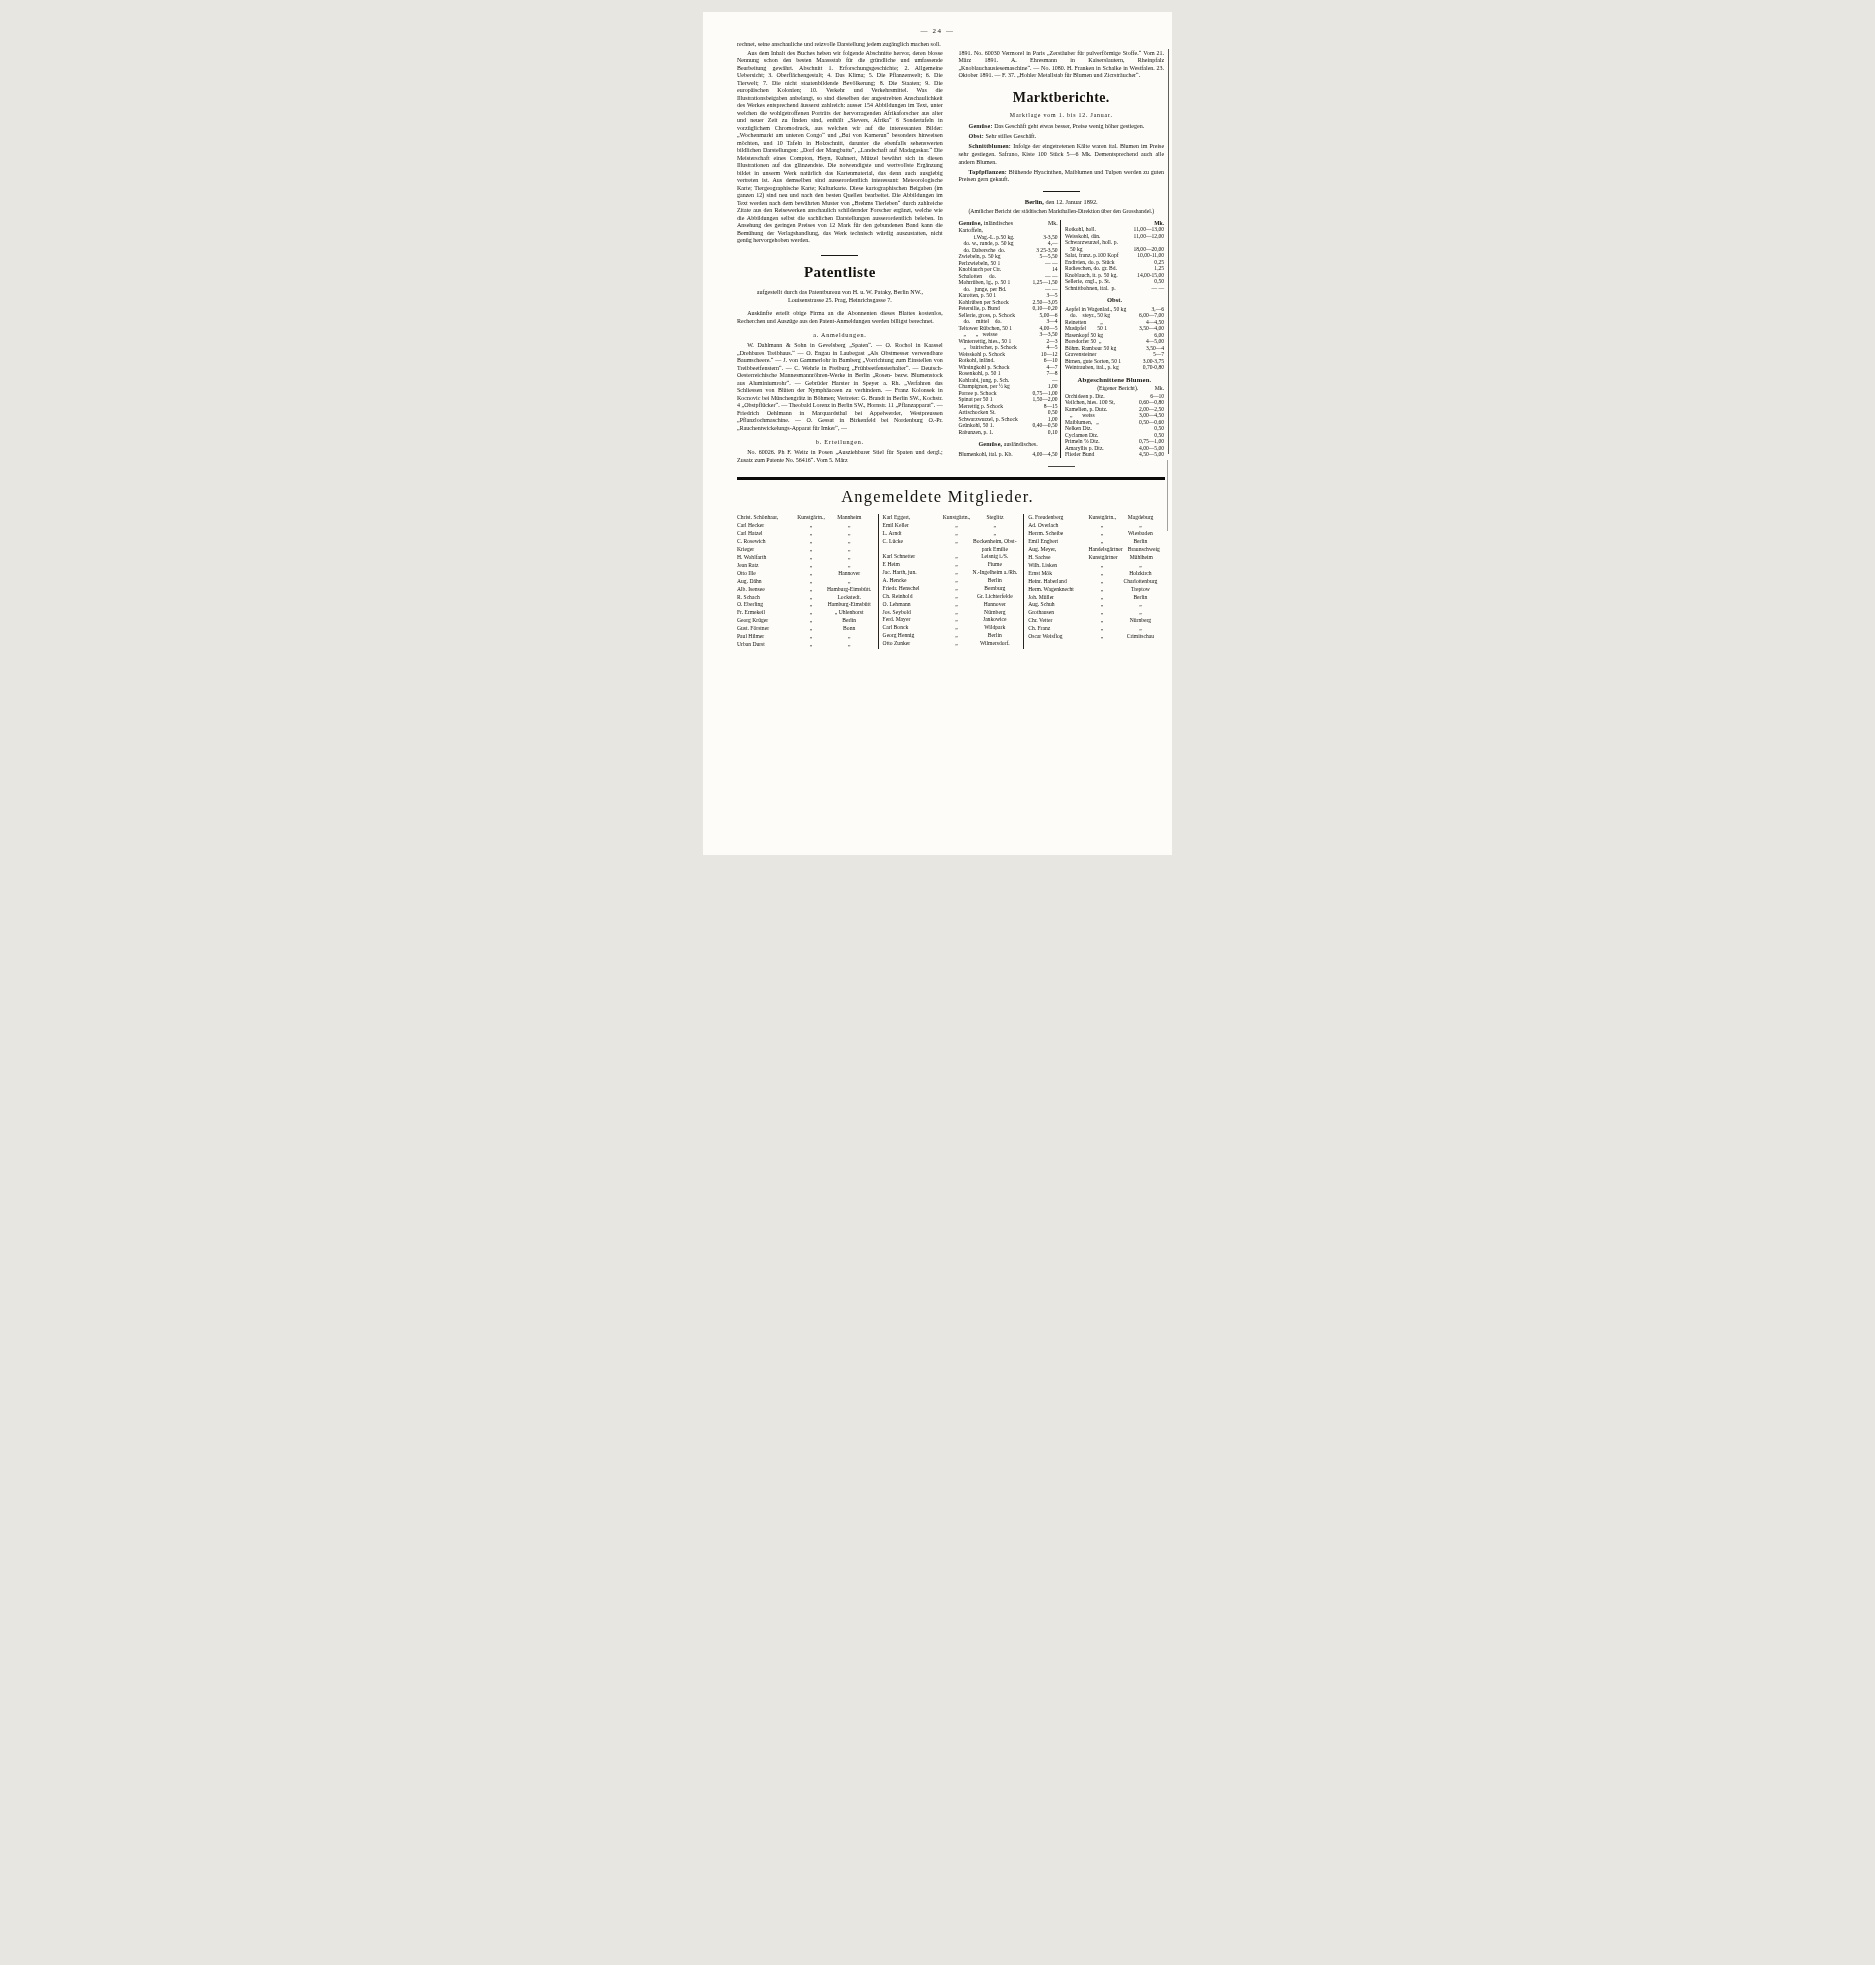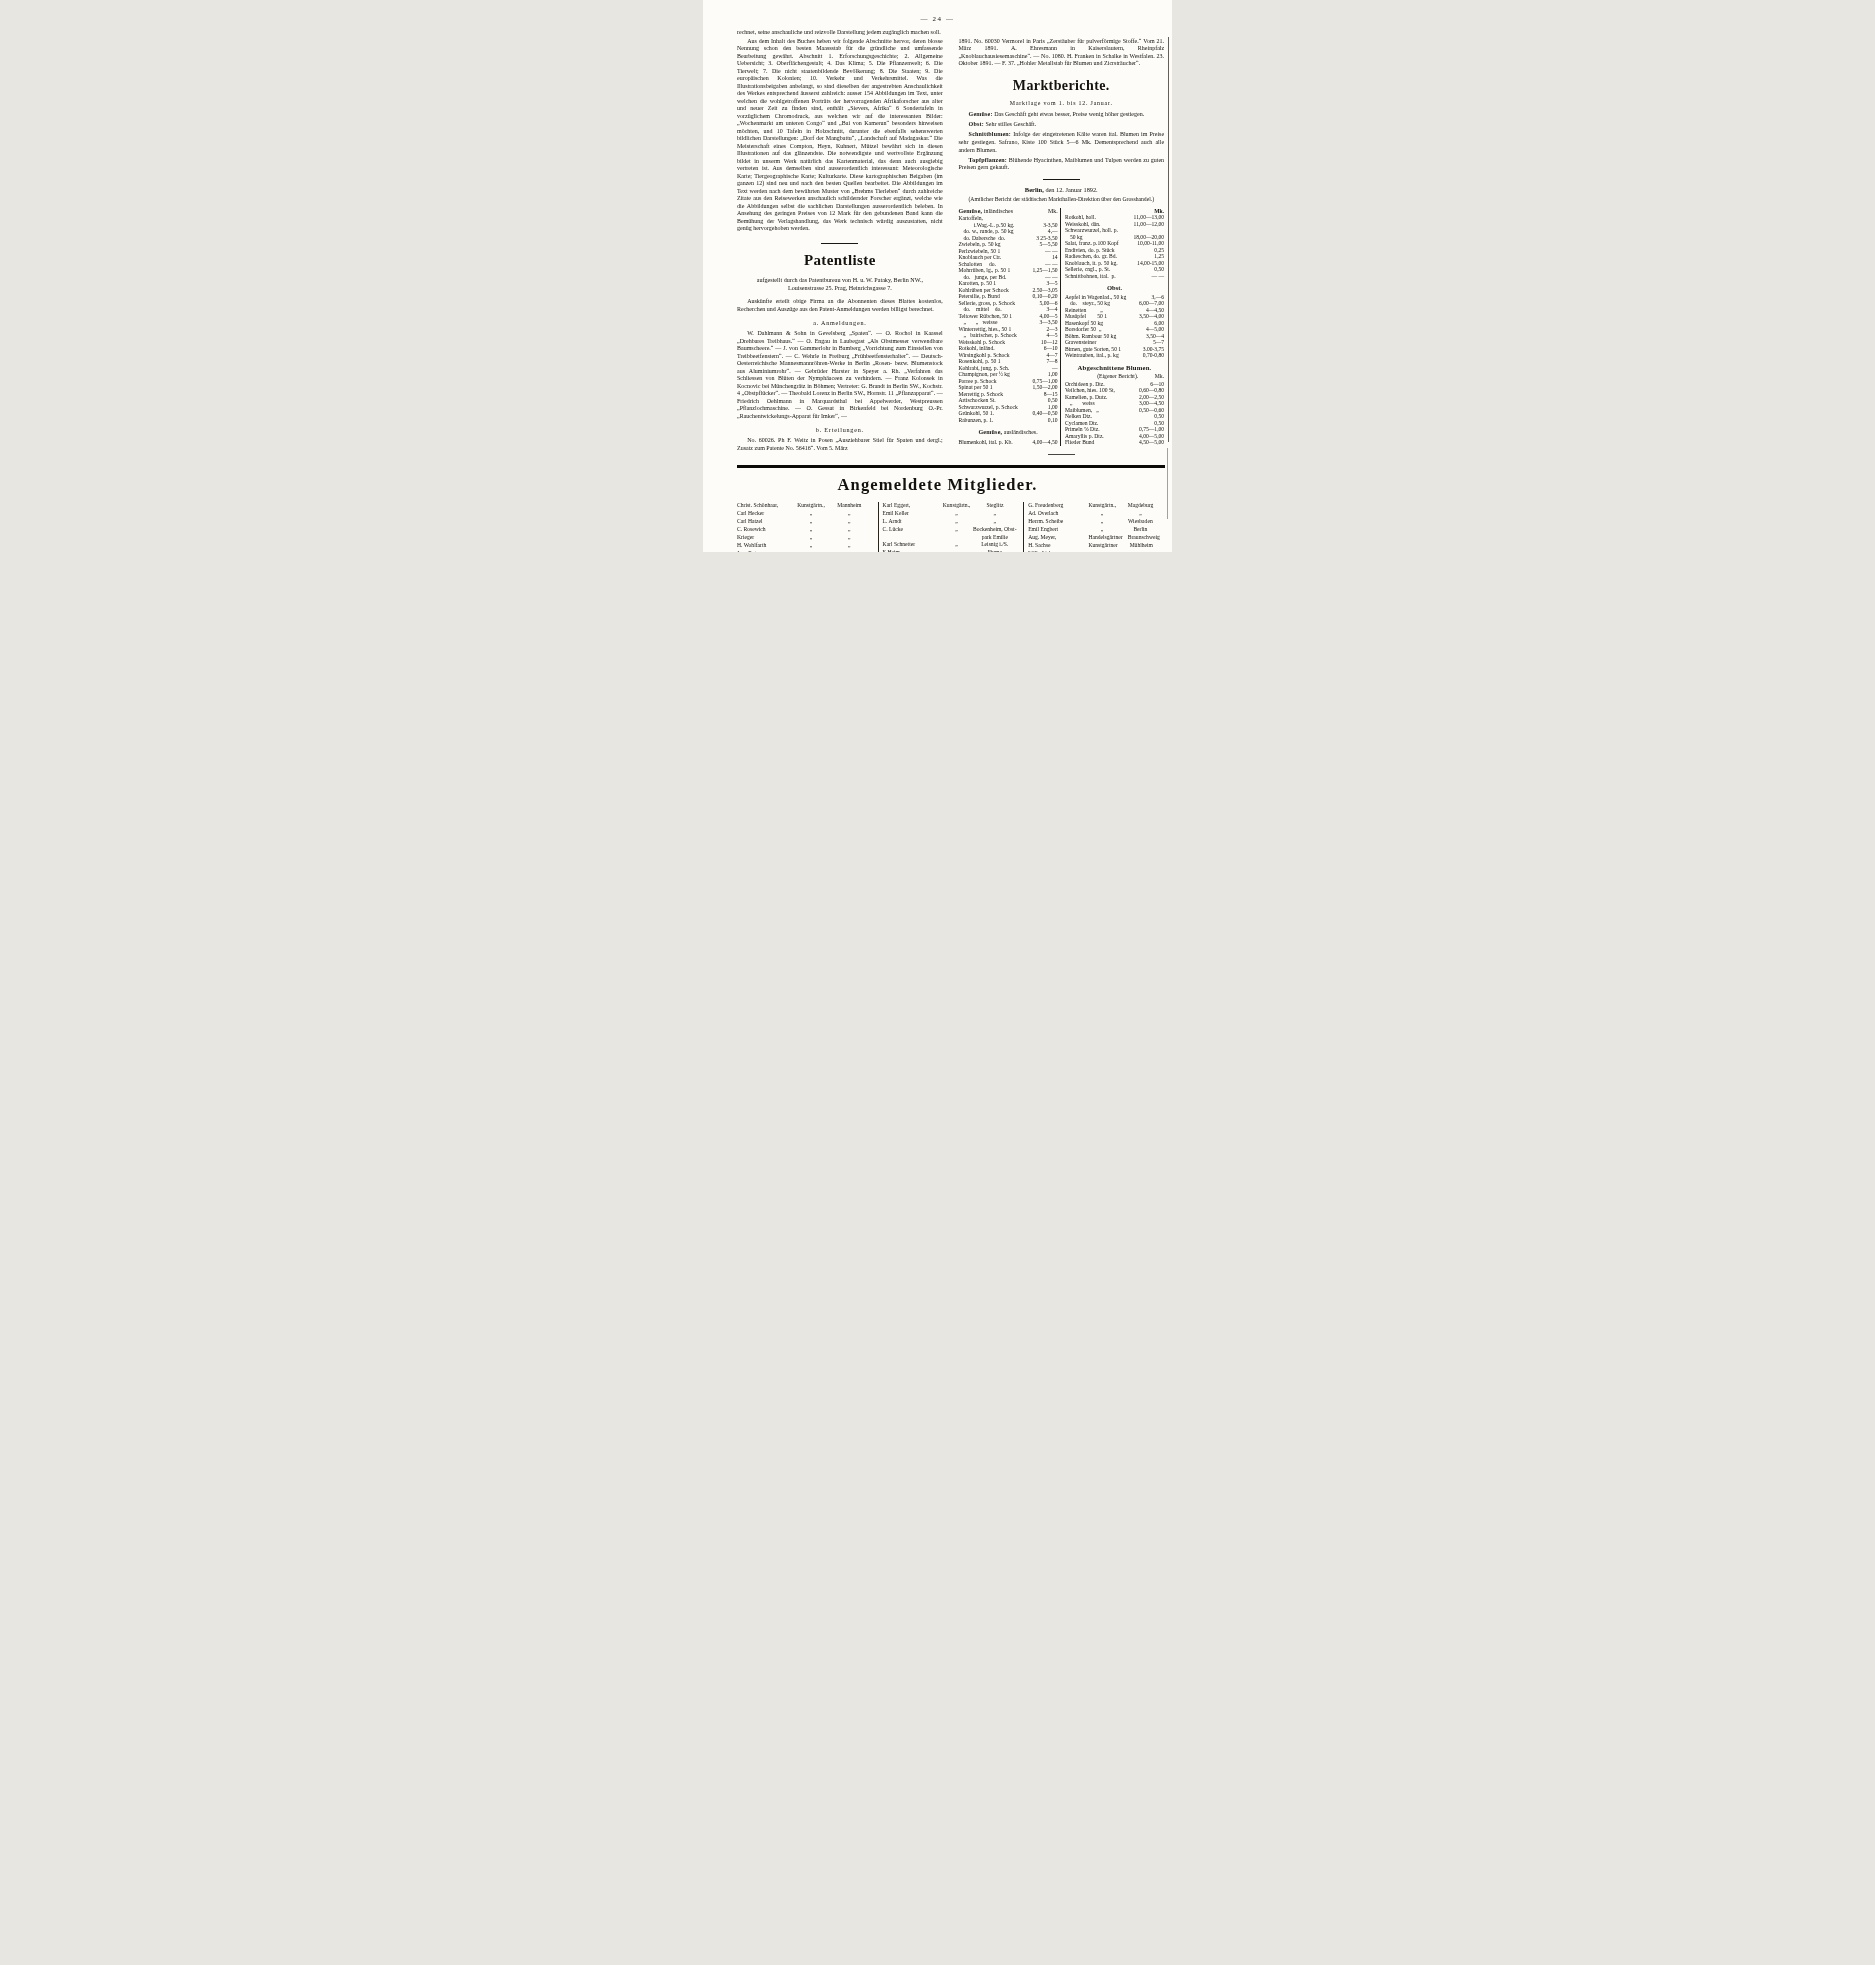--- a/index.html
+++ b/index.html
@@ -1,16 +1,16 @@
 <!DOCTYPE html>
 <html style="font-size:6.3px"><head>
 <meta charset="utf-8">
 <style>
   html,body{margin:0;padding:0;background:#e8e6e0;}
-  .page{position:relative;width:469px;height:552px;margin:0 auto;background:#fdfcf8;
+  .page{position:relative;width:469px;height:843px;margin:12px auto;background:#fdfcf8;
         font-family:"Liberation Serif","DejaVu Serif",serif;color:#15120e;overflow:hidden;}
   .page-number{text-align:center;padding-top:15px;font-size:7px;letter-spacing:1.6px;}
   .main{display:flex;gap:15.7px;padding:5.5px 7.9px 0 34px;align-items:flex-start;}
   .col{flex:1 1 0;min-width:0;}
   .body{font-size:6px;line-height:7.5px;text-align:justify;margin:0 0 0 0;}
   .indent{text-indent:10.2px;}
   .mt{margin-top:1.6px;}
   .mini-rule{width:37px;height:0.8px;background:#1a1714;margin:10.2px auto 8.6px auto;}
   .tiny-rule{width:27.5px;height:0.8px;background:#1a1714;margin:7.9px auto 0 auto;opacity:.8;}
   h1.big{font-size:15px;font-weight:700;text-align:center;margin:3.9px 0 7px 0;letter-spacing:0.4px;}
@@ -32,21 +32,21 @@
   .prow{display:flex;justify-content:space-between;font-size:5.6px;line-height:6.5px;}
   .pname{white-space:pre-wrap;}
   .pval{white-space:nowrap;padding-left:2.4px;}
   .price-sec{text-align:center;font-size:5.9px;margin:5.5px 0 3.9px 0;}
   .price-sec b{font-weight:700;font-size:6.1px;letter-spacing:0.2px;}
   h4.obst{font-size:6.5px;text-align:center;margin:4.7px 0 3.1px 0;font-weight:700;}
   h4.blumen{font-size:6.7px;text-align:center;margin:5.5px 0 1.6px 0;font-weight:700;letter-spacing:0.2px;}
   .blumen-sub{display:flex;justify-content:space-between;font-size:5.7px;margin:0 0 2px 0;}
   .blumen-sub .eb{flex:1;text-align:center;padding-left:15.7px;}
   .thick-rule{height:2.8px;background:#0c0b09;margin:10.2px 7px 0 34px;}
-  h1.members-title{font-size:16.5px;font-weight:700;text-align:center;letter-spacing:1.2px;margin:7px 0 7.9px 0;}
+  h1.members-title{font-size:16.5px;font-weight:400;text-align:center;letter-spacing:1.2px;margin:7px 0 7.9px 0;}
   .members{display:flex;padding:0 7px 0 34px;}
   .mcol{flex:1 1 0;min-width:0;}
   .mcol+.mcol{border-left:0.5px solid #27231d;padding-left:3.9px;margin-left:3.9px;}
   .mrow{display:flex;font-size:5.6px;line-height:7.9px;}
   .mname{flex:0 0 44%;}
   .mprof{flex:0 0 20%;text-align:center;}
   .mcity{flex:1;text-align:center;white-space:pre-line;line-height:7.5px;}
   .scan-edge{position:absolute;right:3.5px;top:37px;width:0.8px;height:405px;background:#2e2a24;opacity:.75;}
   .scan-edge2{position:absolute;right:4.3px;top:448px;width:0.6px;height:71px;background:#4a453d;opacity:.5;}
 </style>

